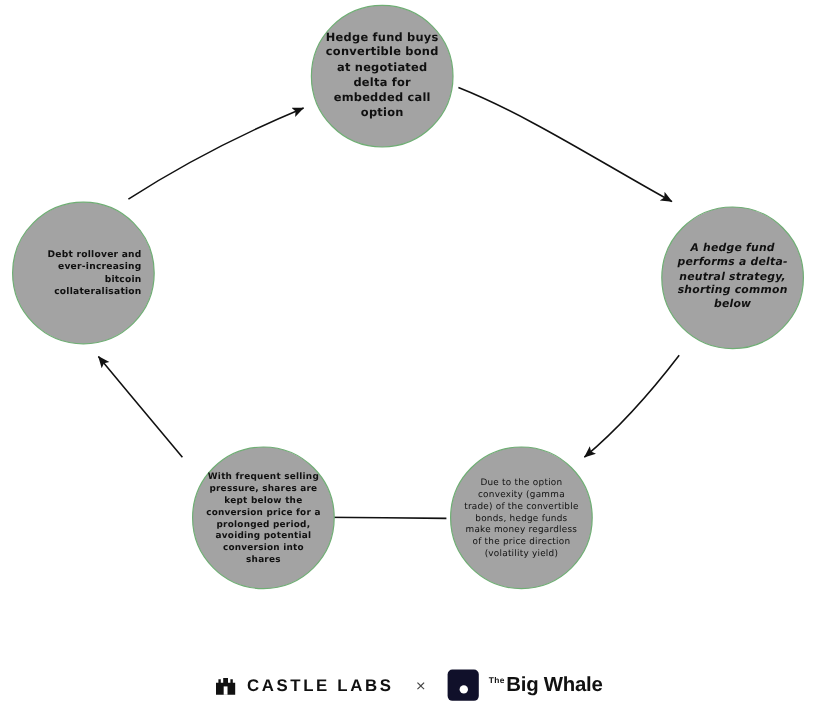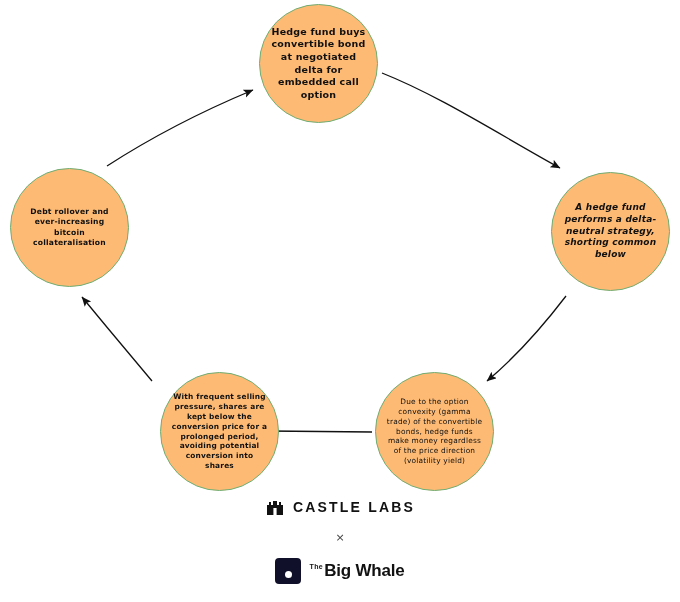--- a/index.html
+++ b/index.html
@@ -23,21 +23,21 @@
     position: absolute;
     left: 0;
     top: 0;
     width: 680px;
     height: 602px;
     pointer-events: none;
   }
   .node {
     position: absolute;
     border-radius: 50%;
-    background: #fdba74;
+    background: #a3a3a3;
     border: 1px solid #6fae74;
     display: flex;
     align-items: center;
     justify-content: center;
     box-sizing: border-box;
     text-align: center;
   }
   .node .node-label {
     display: block;
     line-height: 1.32;
@@ -51,34 +51,33 @@
 
   #node-2 { left: 551px; top: 172px; width: 119px; height: 119px; }
   #node-2 .node-label { font-size: 9px; font-weight: 700; font-style: italic; }
 
   #node-3 { left: 375px; top: 372px; width: 119px; height: 119px; }
   #node-3 .node-label { font-size: 7.4px; font-weight: 400; }
 
   #node-4 { left: 160px; top: 372px; width: 119px; height: 119px; }
   #node-4 .node-label { font-size: 7.4px; font-weight: 700; }
 
-  #node-5 { left: 10px;  top: 168px; width: 119px; height: 119px; }
+  #node-5 { left: 10px;  top: 168px; width: 119px; height: 119px; text-align: right; }
   #node-5 .node-label { font-size: 7.6px; font-weight: 700; }
 
   
   #footer-brands {
     position: absolute;
     left: 0;
     bottom: 18px;
     width: 680px;
     display: flex;
     align-items: center;
     justify-content: center;
     gap: 14px;
-    flex-direction: column;
   }
   .brand {
     display: flex;
     align-items: center;
     gap: 8px;
   }
   .castle-mark {
     width: 20px;
     height: 20px;
     position: relative;

